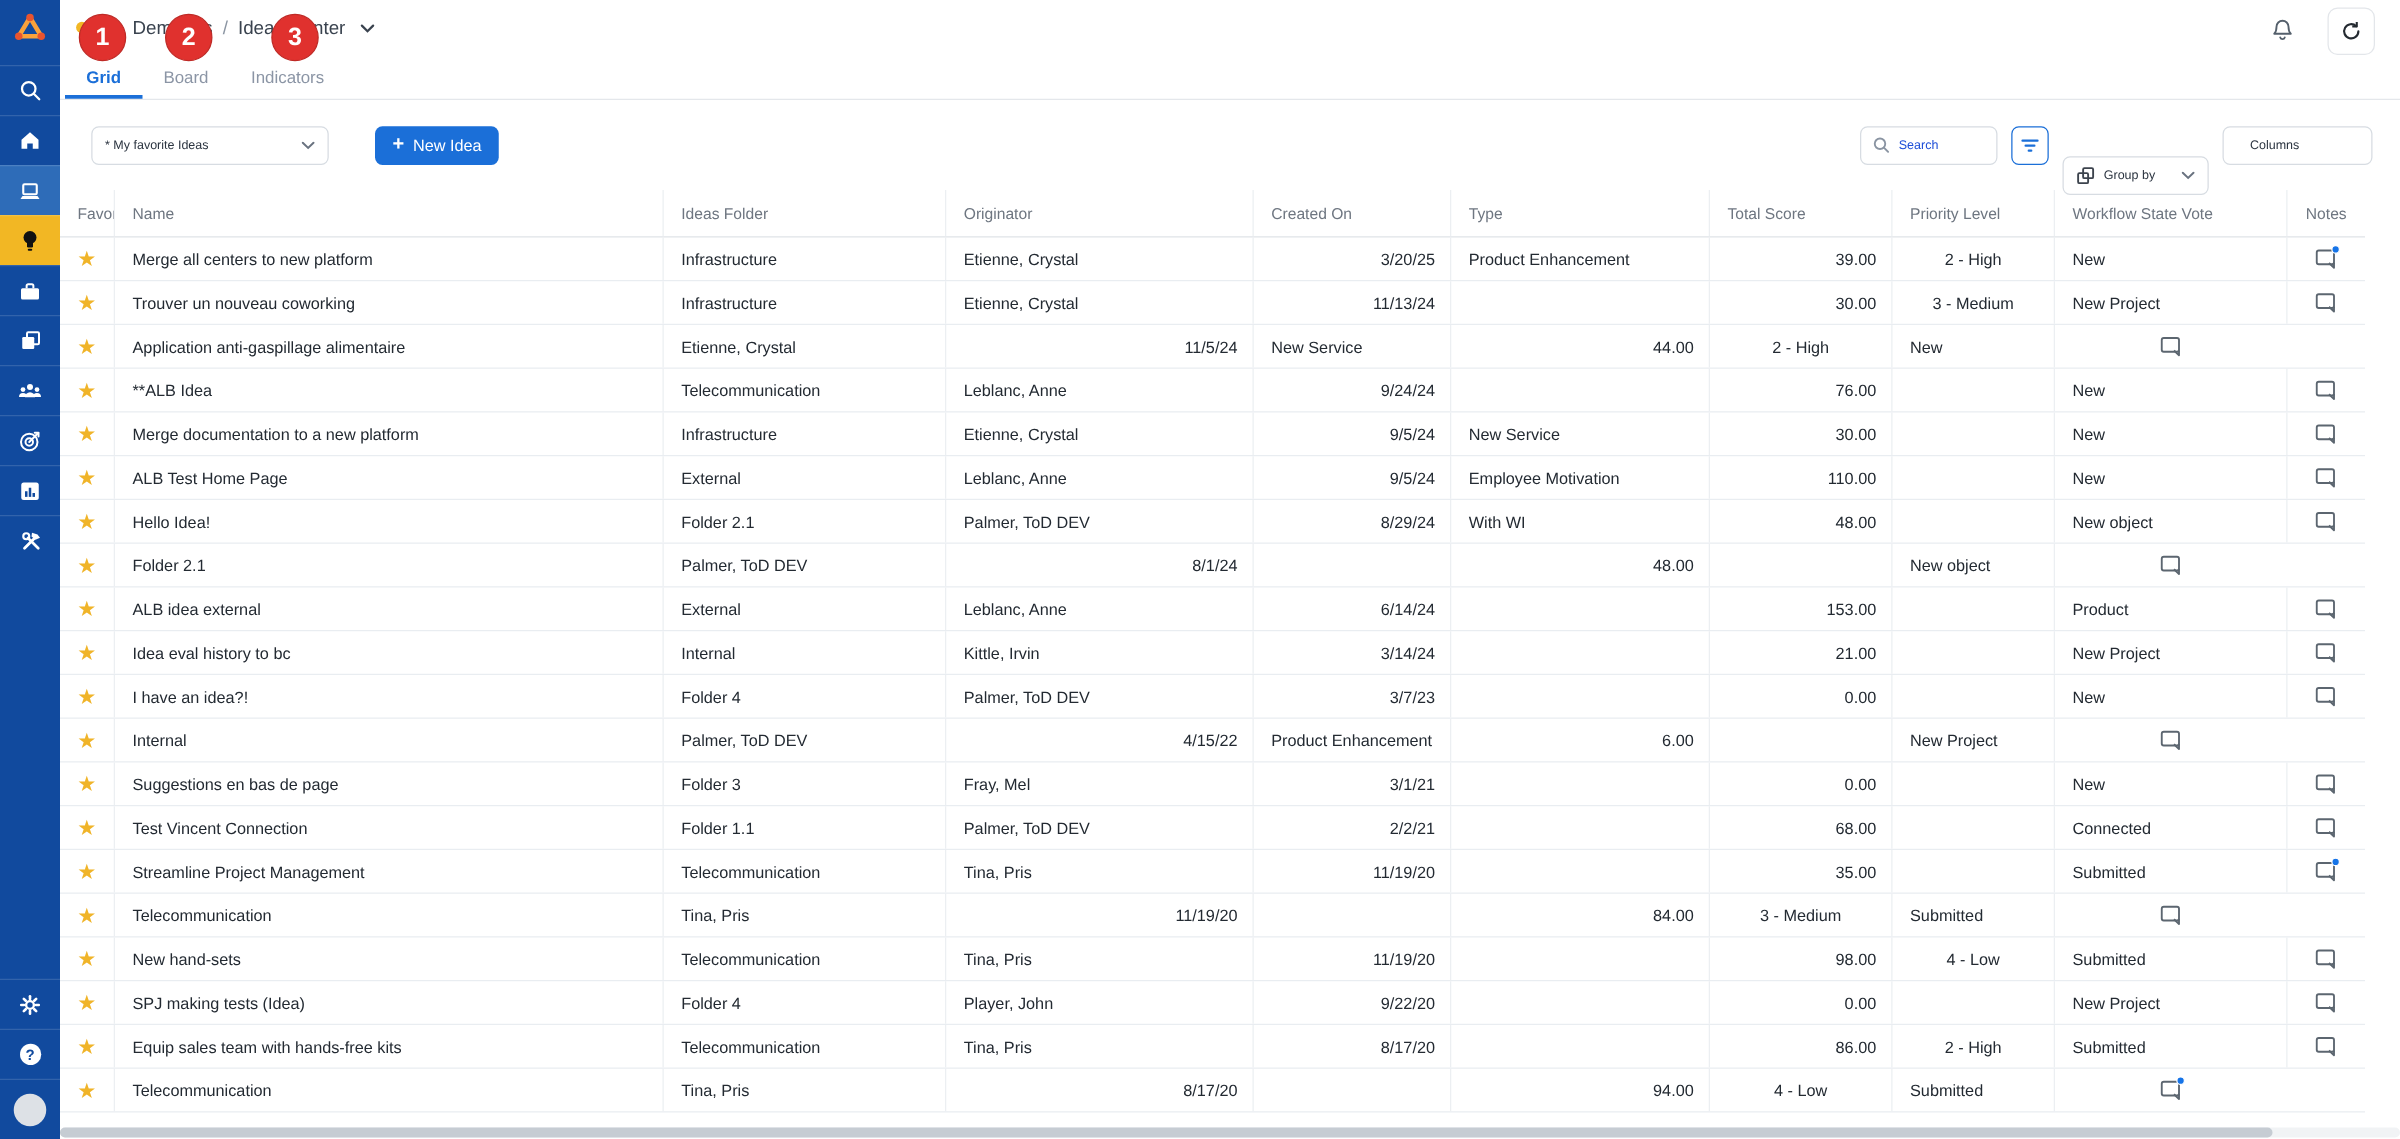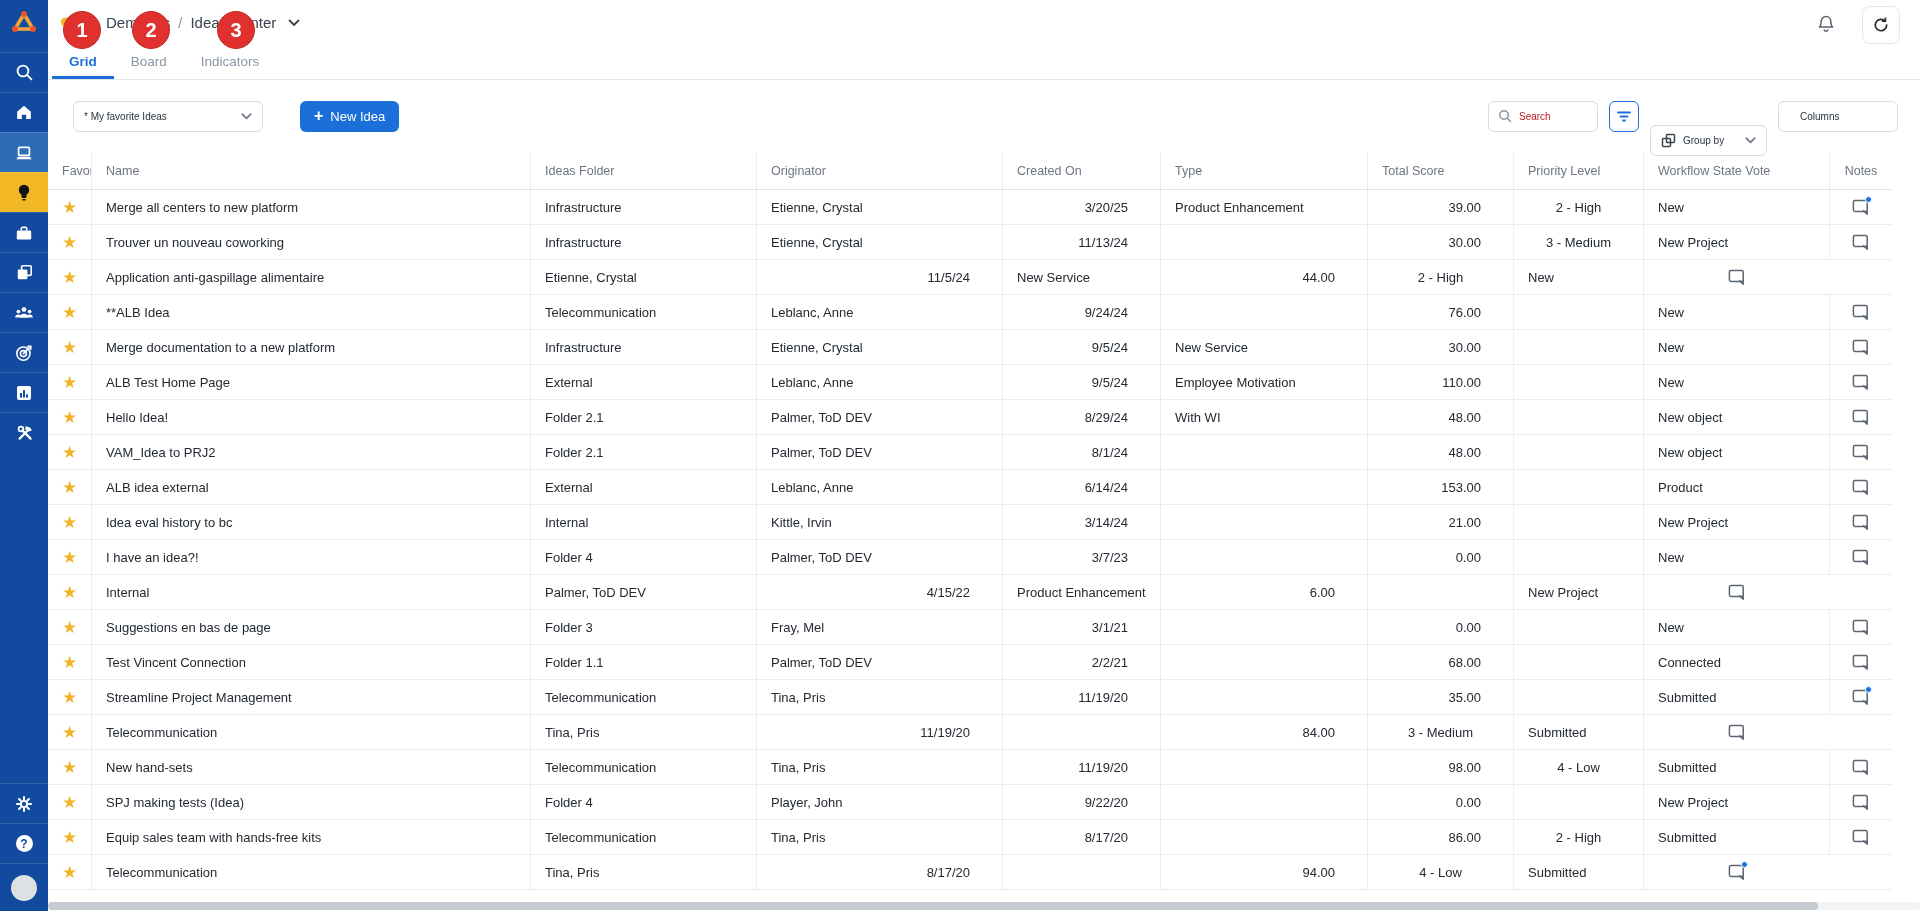--- a/index.html
+++ b/index.html
@@ -46,36 +46,36 @@
   
   .toolbar { position:relative; height:72px; display:flex; align-items:center; padding:0 22px 0 25px; gap:12px; }
   .ctl { height:31px; border:1px solid #d7dce2; border-radius:6px; background:#fff; display:flex;
     align-items:center; font-size:10px; color:#2b3440; cursor:pointer; }
   .view-select { width:190px; padding:0 10px; justify-content:space-between; }
   .btn-primary { height:31px; margin-left:25px; padding:0 14px; background:#1B6FD8; color:#fff; border:none;
     border-radius:6px; font-size:13px; display:flex; align-items:center; gap:7px; cursor:pointer;
     font-family:"Liberation Sans",sans-serif; }
   .btn-primary .plus { font-size:16px; font-weight:bold; line-height:1; }
   .tb-right { margin-left:auto; display:flex; align-items:center; gap:11px; }
-  .search-box { width:110px; padding:0 9px; gap:7px; color:#b91c1c; cursor:text;margin-left:16px; }
+  .search-box { width:110px; padding:0 9px; gap:7px; color:#1d4ed8; cursor:text;margin-left:16px; }
   .filter-btn { width:30px; justify-content:center; border-color:#1B6FD8; }
   .groupby { width:117px; padding:0 10px; gap:7px;margin-top:48px; }
   .groupby .cb { margin-left:auto; }
   .columns-btn { width:120px; padding:0 21px; }
 
   
   .grid { position:relative; width:1844px; }
   .grow { display:grid; grid-template-columns:44px 439px 226px 246px 158px 207px 146px 130px 186px 62px; }
   .ghead { height:38px; border-bottom:1px solid #dfe3e8; }
   .ghead .cell { font-size:12.5px; color:#6e7681; }
   .grow .cell { display:flex; align-items:center; padding:0 14px; border-right:1px solid #eceff2;
     white-space:nowrap; overflow:hidden; }
   .grow .cell:last-child { border-right:none; justify-content:center; padding:0; }
   .gbody .grow { height:35px; border-bottom:1px solid #e9edf1; font-size:13px; color:#232a32; }
-  .cell.al-r { justify-content:flex-end; padding-right:32px; }
+  .cell.al-r { justify-content:flex-end; padding-right:12px; }
   .cell.al-c { justify-content:center; }
   .star { color:#F0B429; font-size:17px; line-height:1; cursor:pointer; }
   .note-wrap { position:relative; display:flex; cursor:pointer; }
   .note-dot { position:absolute; right:-2px; top:-3px; width:7px; height:7px; border-radius:50%;
     background:#1674e8; border:1px solid #fff; }
 
   .hscroll { position:absolute; left:48px; bottom:1px; width:1872px; height:8px; background:#f1f3f5;
     border-radius:4px; }
   .hscroll .thumb { position:absolute; left:0; top:0; height:8px; width:1770px; background:#c6ccd3;
     border-radius:4px; cursor:grab; }
@@ -432,21 +432,20 @@
                 <rect x="1.4" y="1.4" width="13.8" height="11" rx="1.6" fill="none" stroke="#5c6670" stroke-width="1.5"></rect>
                 <path d="M15.2 11.2 v4 l-4 -3.8" fill="none" stroke="#5c6670" stroke-width="1.5" stroke-linejoin="round"></path>
               </svg>
             </span>
           </div>
         </div>
         <div class="grow">
           <div class="cell al-c">
             <span class="star">★</span>
           </div>
-          <div class="cell ">VAM_Idea to PRJ2</div>
           <div class="cell ">Folder 2.1</div>
           <div class="cell ">Palmer, ToD DEV</div>
           <div class="cell al-r">8/1/24</div>
           <div class="cell "></div>
           <div class="cell al-r">48.00</div>
           <div class="cell al-c"></div>
           <div class="cell ">New object</div>
           <div class="cell al-c">
             <span class="note-wrap">
               <svg width="18" height="17" viewBox="0 0 18 17">

